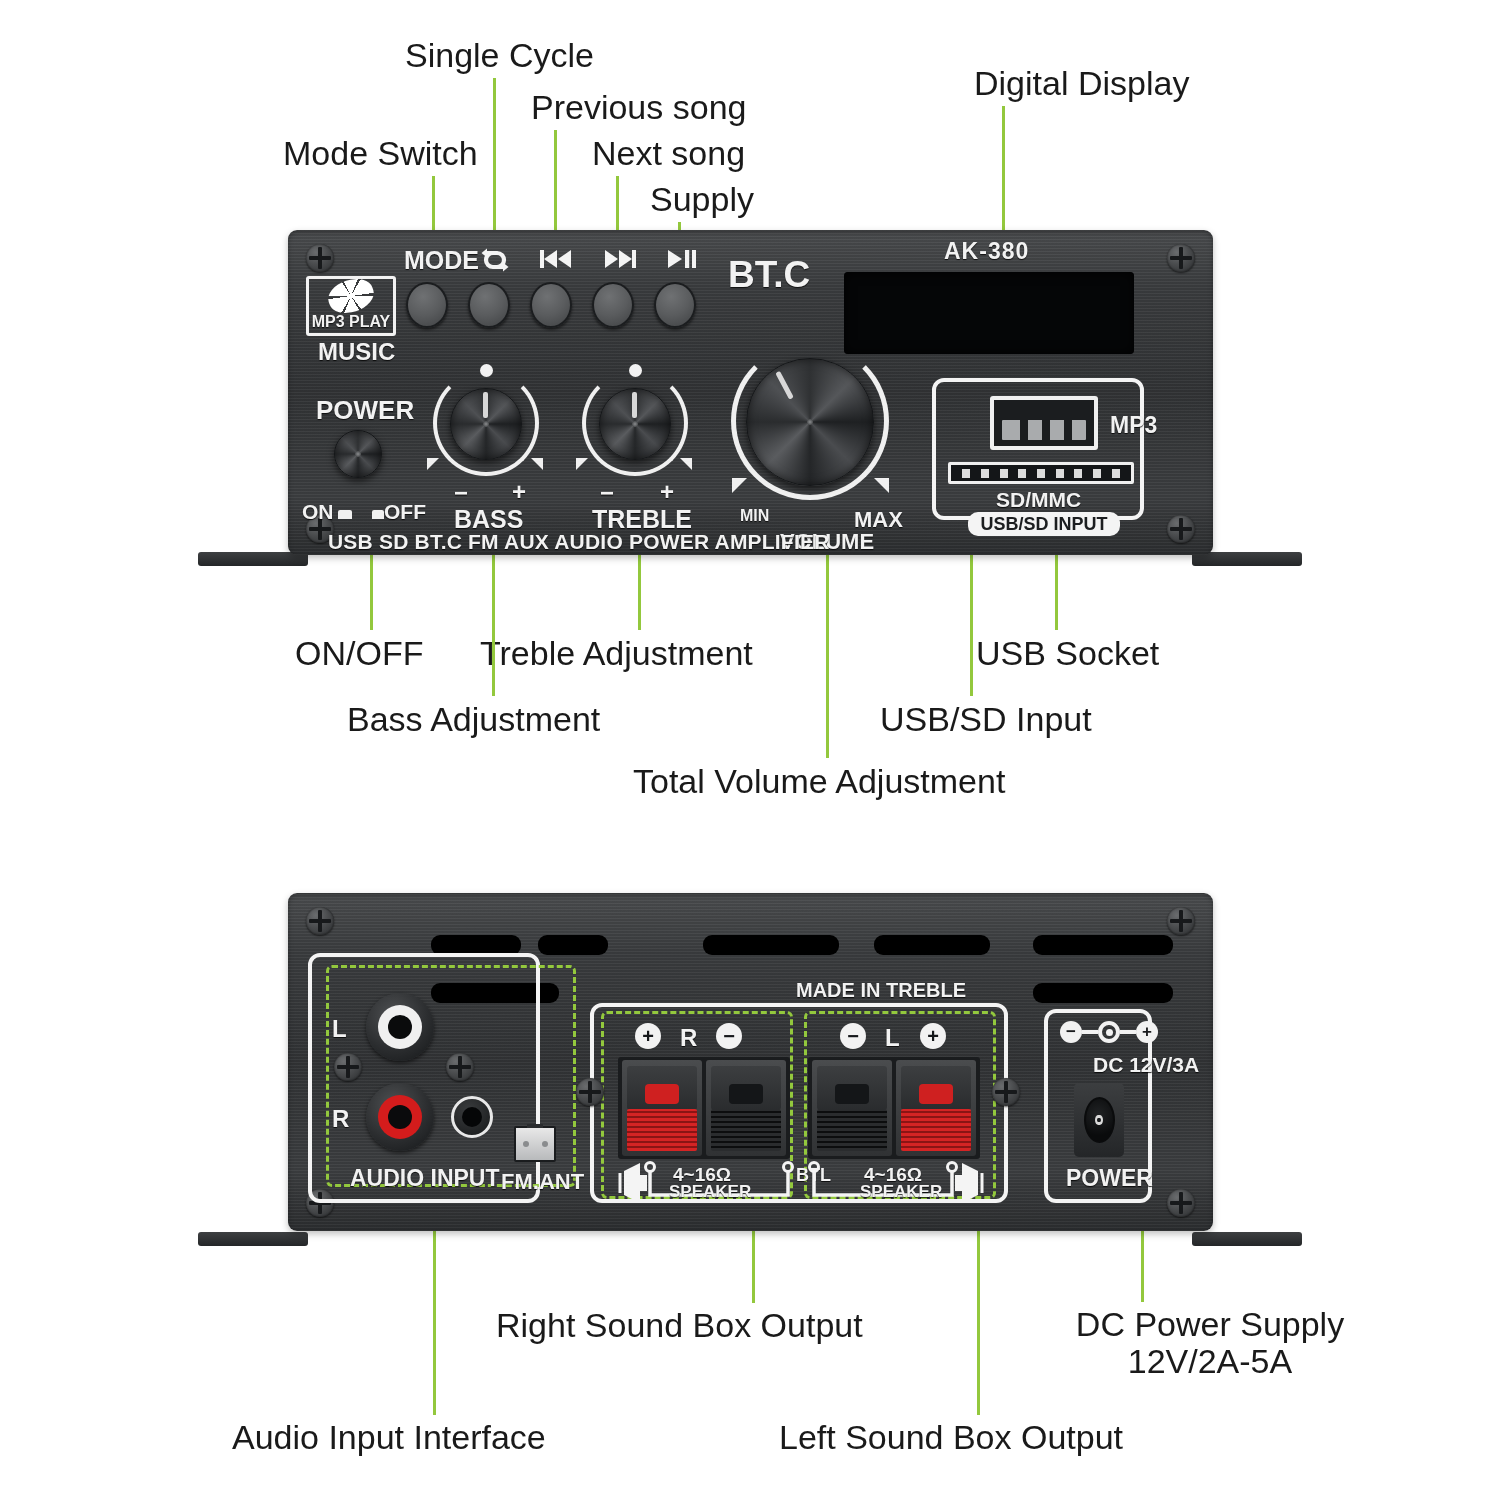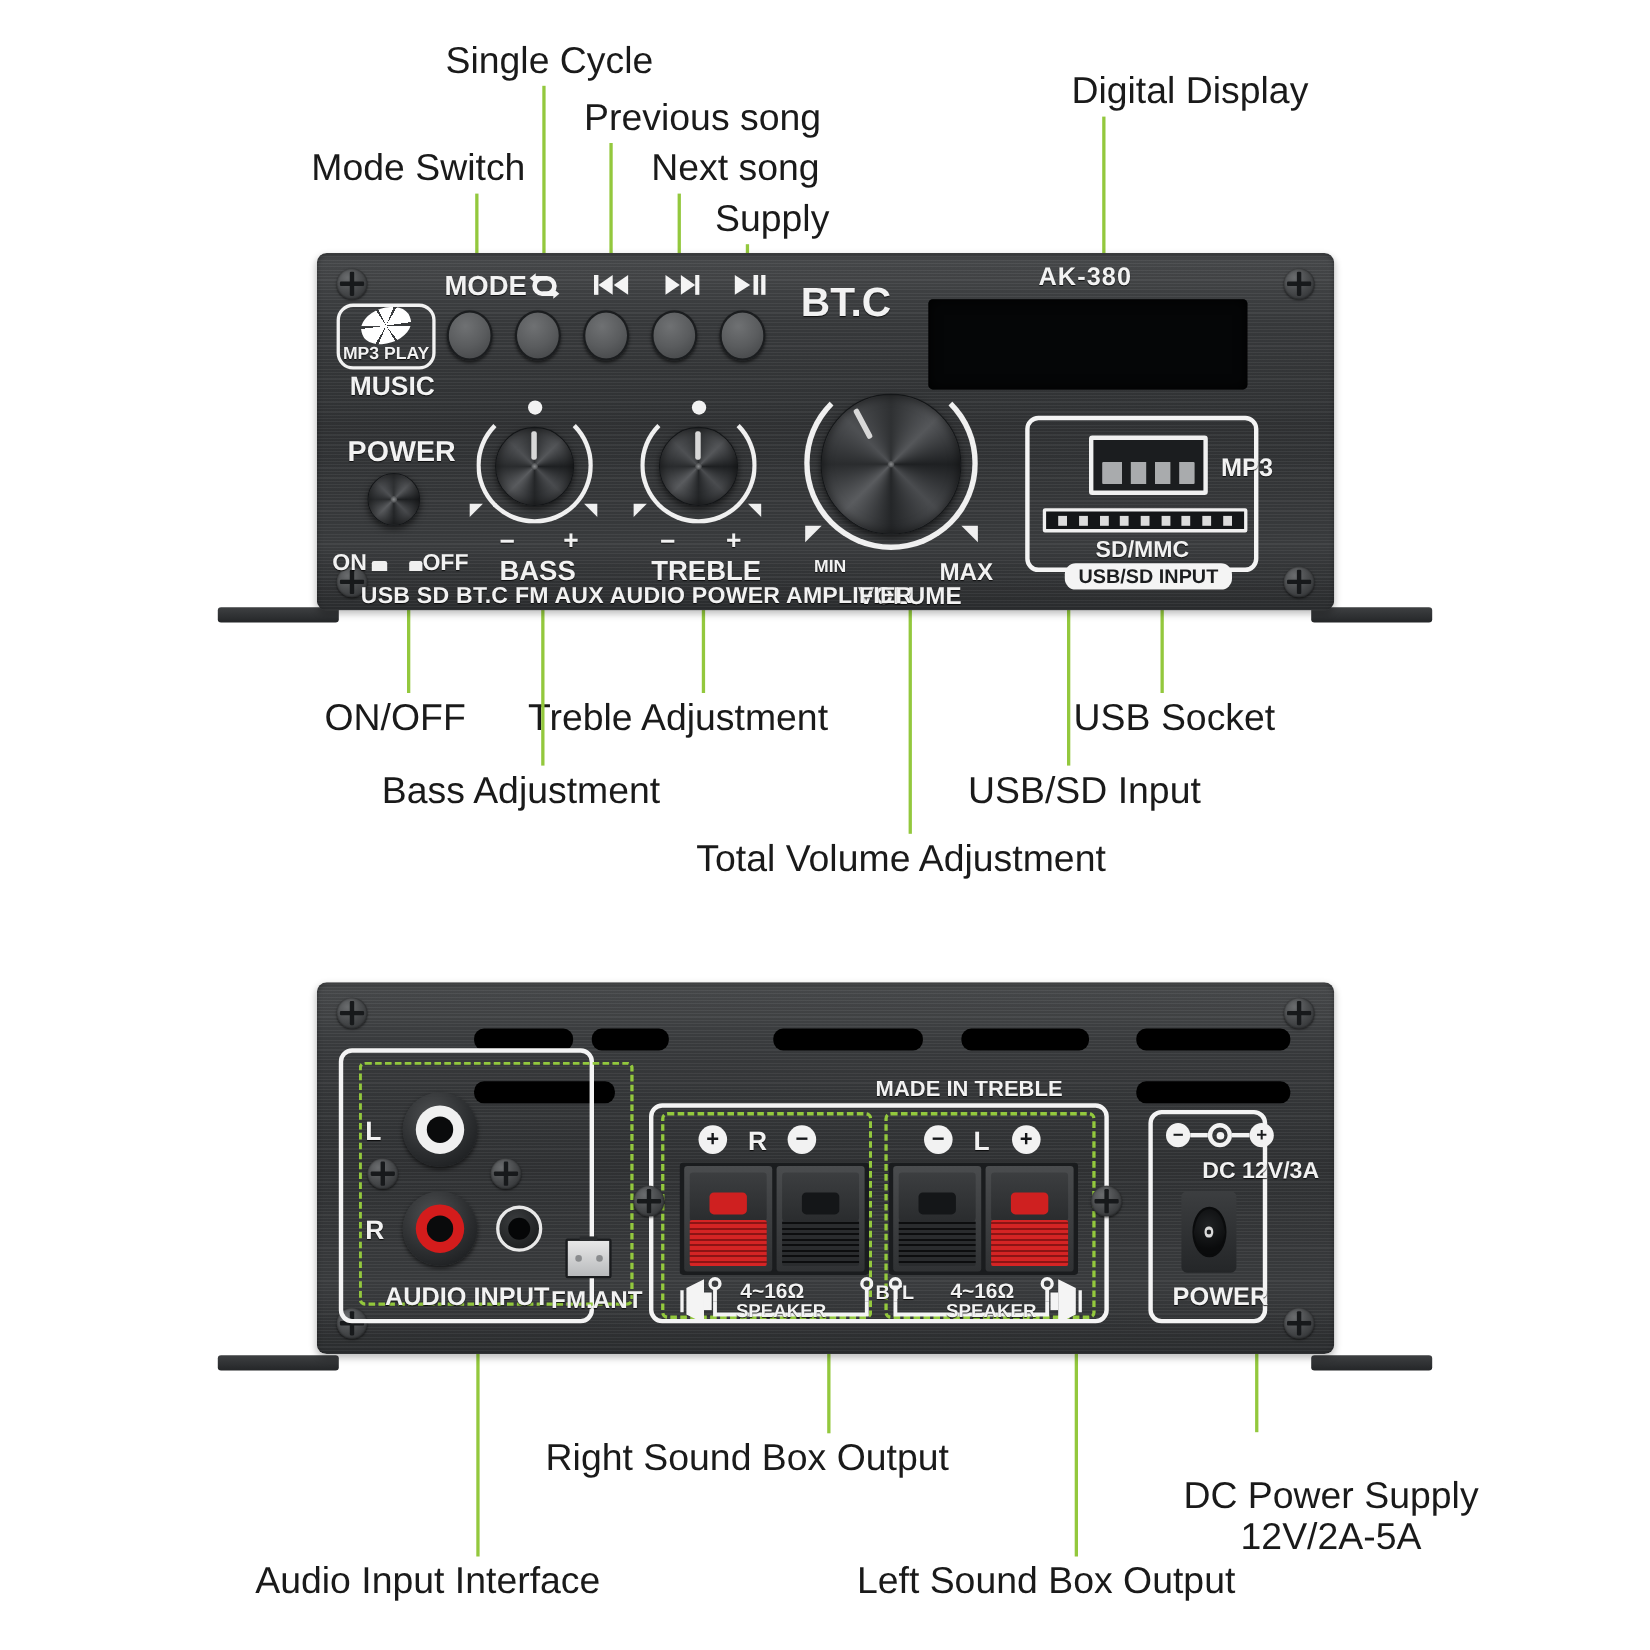--- a/index.html
+++ b/index.html
@@ -166,21 +166,21 @@
     border-radius:10px;
     font-weight:700;
     display:flex;align-items:center;justify-content:center;
     white-space:nowrap;
   }
 
   
   .mp3logo {
     position:absolute;
     border:3px solid #f2f2f2;
-    border-radius:15px;
+    border-radius:3px;
     background:transparent;
     display:flex;flex-direction:column;align-items:center;justify-content:flex-end;
   }
   .mp3logo .disc {
     width:46px;height:32px;margin-bottom:1px;
     background:
       conic-gradient(from 12deg, #fff 0 28deg, transparent 28deg 36deg, #fff 36deg 88deg, transparent 88deg 96deg,
                      #fff 96deg 148deg, transparent 148deg 156deg, #fff 156deg 208deg, transparent 208deg 216deg,
                      #fff 216deg 268deg, transparent 268deg 276deg, #fff 276deg 332deg, transparent 332deg 340deg, #fff 340deg);
     border-radius:50%/46%;
@@ -420,21 +420,21 @@
   </div>
   <div class="silk" style="left:708px; top:258px; font-size:21px;">SD/MMC</div>
   <div class="pill" style="left:680px; top:282px; width:152px; height:24px; font-size:18px;">USB/SD INPUT</div>
 
   <div class="silk" style="left:40px; top:300px; font-size:21px; letter-spacing:0.2px;">USB SD BT.C FM AUX AUDIO POWER AMPLIFIER</div>
 </div>
 
 <div class="callout" style="left:232px;  top:1418px;">Audio Input Interface</div>
 <div class="callout" style="left:496px;  top:1306px;">Right Sound Box Output</div>
 <div class="callout" style="left:779px;  top:1418px;">Left Sound Box Output</div>
-<div class="callout two-line" style="left:1060px; top:1306px; width:300px;margin-top:36px;">
+<div class="callout two-line" style="left:1060px; top:1306px; width:300px;">
   <span>DC Power Supply</span><br>
   <span>12V/2A-5A</span>
 </div>
 
 <div class="leader" style="left:433px;  top:1203px; height:212px;"></div>
 <div class="leader" style="left:752px;  top:1203px; height:100px;"></div>
 <div class="leader" style="left:977px;  top:1203px; height:212px;"></div>
 <div class="leader" style="left:1141px; top:1136px; height:166px;"></div>
 
 <div class="flange" style="left:198px; top:1232px; width:110px; height:14px;"></div>

